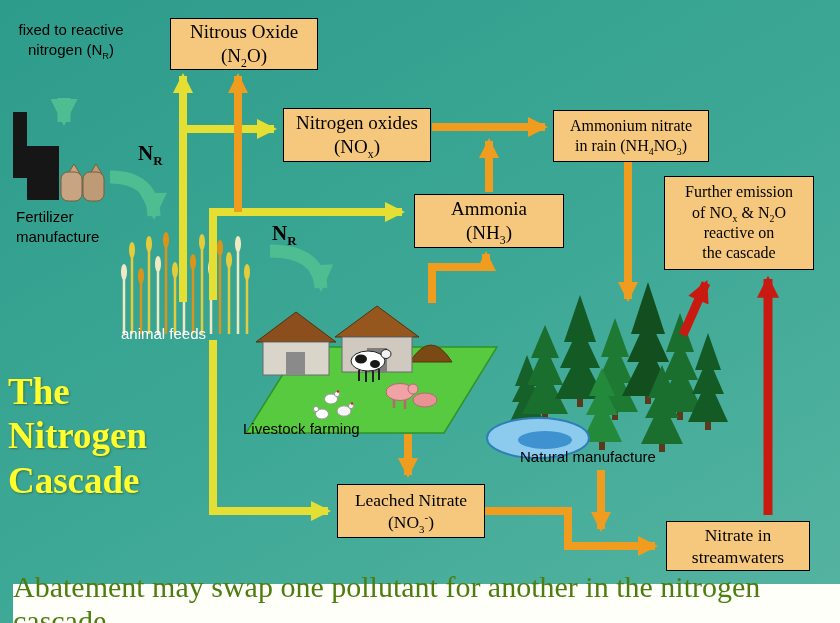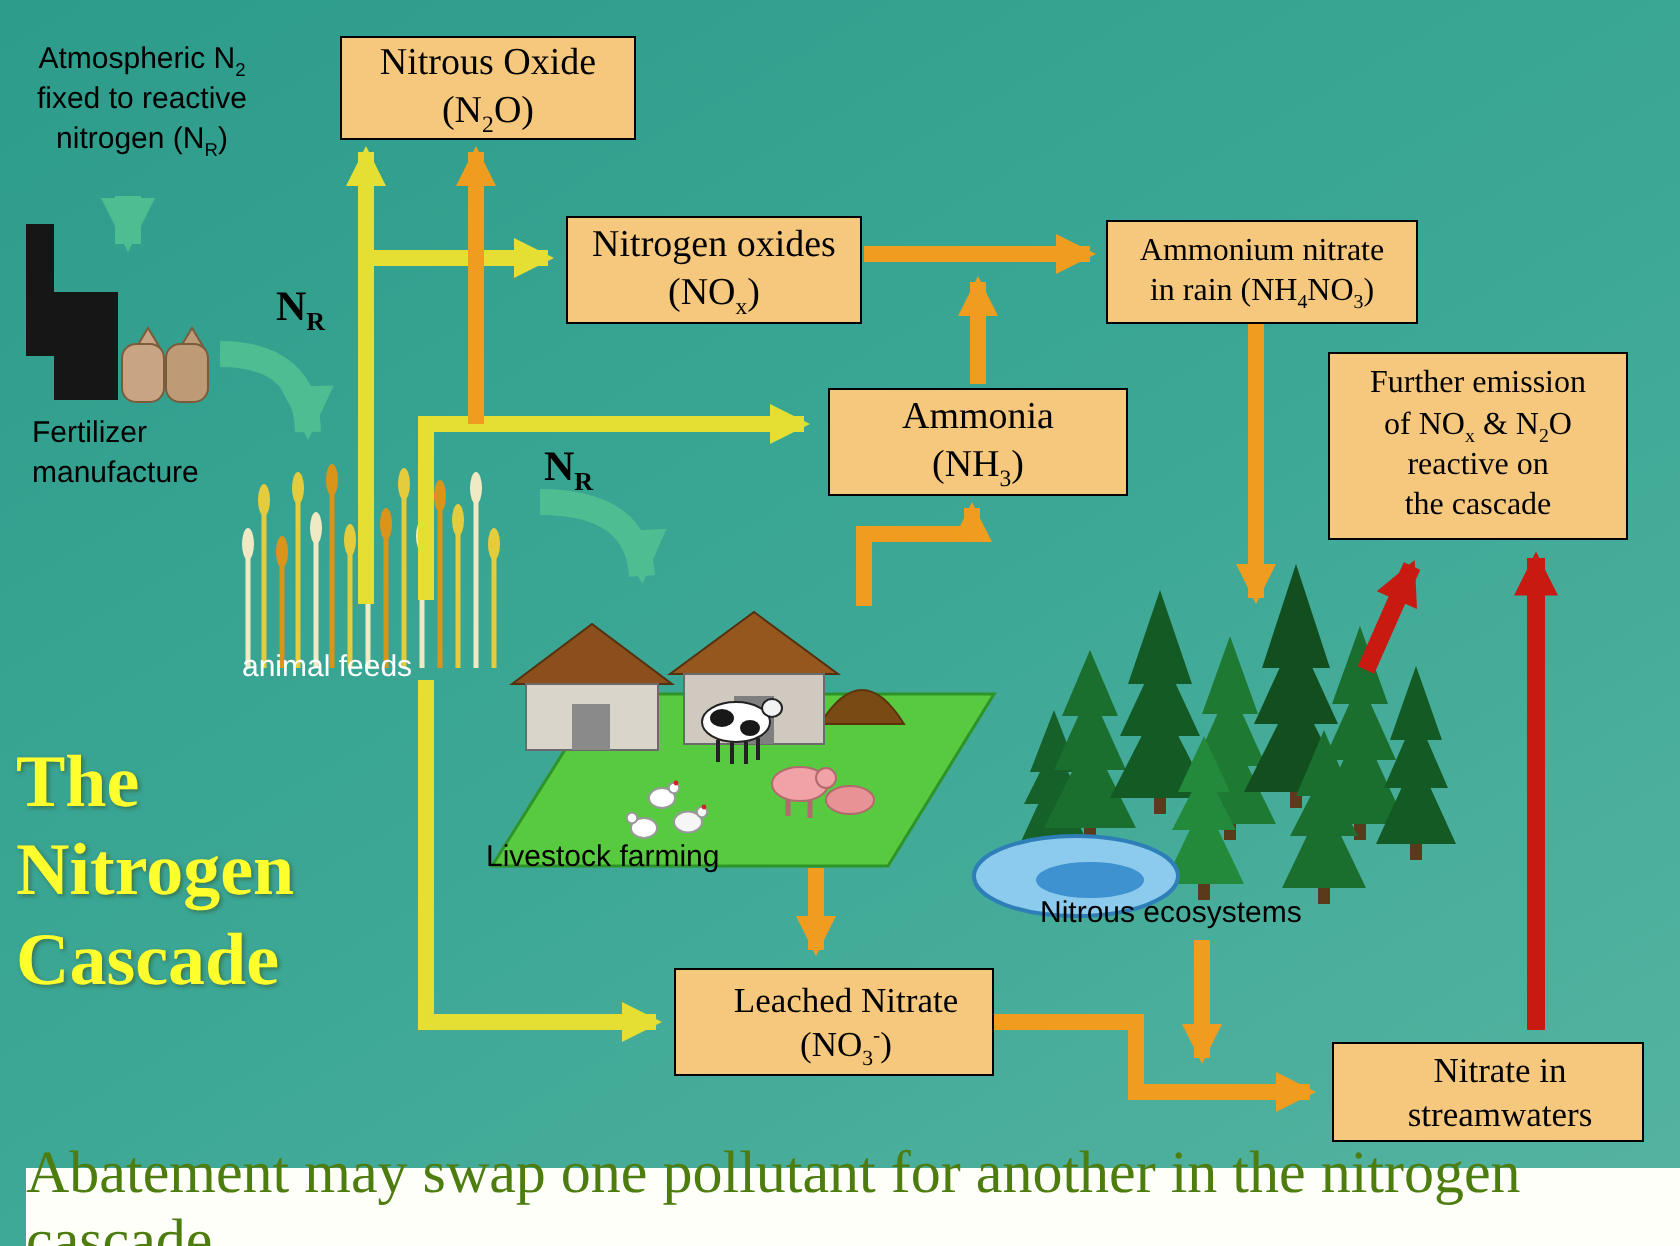--- a/index.html
+++ b/index.html
@@ -3,21 +3,21 @@
 <meta charset="utf-8">
 <style>
   html,body{margin:0;padding:0;}
   .slide{position:relative;width:840px;height:623px;overflow:hidden;
     background:linear-gradient(150deg,#2E9C8B 0%,#3CA795 50%,#55B4A1 100%);
     font-family:"Liberation Sans",sans-serif;}
   svg.art{position:absolute;left:0;top:0;}
   .box{position:absolute;background:#F6C87E;border:1.6px solid #000;
     display:flex;flex-direction:column;align-items:center;justify-content:center;
     text-align:center;font-family:"Liberation Serif",serif;color:#000;line-height:1.28;}
-  .fs19{font-size:19px;align-items:center;} .fs17{font-size:17.5px;padding-left:12px;} .fs16{font-size:16px;}
+  .fs19{font-size:19px;align-items:center;} .fs17{font-size:17.5px;} .fs16{font-size:16px;}
   .bl{white-space:nowrap;}
   sub{font-size:0.62em;line-height:0;} sup{font-size:0.62em;line-height:0;}
   .lbl{position:absolute;color:#000;font-size:15px;line-height:1.32;}
   .lbl.white{color:#FFFFFF;}
   .nr{position:absolute;font-family:"Liberation Serif",serif;font-size:21px;font-weight:bold;color:#000;}
   .title{position:absolute;left:8px;top:370px;font-family:"Liberation Serif",serif;
     font-weight:bold;font-size:37px;line-height:1.2;color:#FFFF2E;
     text-shadow:1px 1px 2px rgba(50,50,0,0.45);}
   .footer{position:absolute;left:13px;bottom:0;width:840px;height:39px;background:#FFFFFA;
     display:flex;align-items:center;justify-content:center;
@@ -228,39 +228,38 @@
     <div class="bl">Leached Nitrate</div>
     <div class="bl"><span>(NO</span><sub>3</sub><sup>-</sup><span>)</span></div>
   </div>
 
   <div class="box fs17" style="left:666px;top:521px;width:142px;height:48px">
     <div class="bl">Nitrate in</div>
     <div class="bl">streamwaters</div>
   </div>
 
   <div class="lbl" style="left:4px;top:20px;width:134px;text-align:center">
-    <div><span>Atmospheric N</span><sub>2</sub></div>
     <div>fixed to reactive</div>
     <div><span>nitrogen (N</span><sub>R</sub><span>)</span></div>
   </div>
 
   <div class="lbl" style="left:16px;top:207px">
     <div>Fertilizer</div>
     <div>manufacture</div>
   </div>
 
   <div class="nr" style="left:138px;top:141px"><span>N</span><sub>R</sub></div>
   <div class="nr" style="left:272px;top:221px"><span>N</span><sub>R</sub></div>
 
   <div class="lbl white" style="left:121px;top:324px">
     <div>animal feeds</div>
   </div>
 
   <div class="lbl" style="left:243px;top:419px">Livestock farming</div>
-  <div class="lbl" style="left:520px;top:447px">Nitrous ecosystems</div>
+  <div class="lbl" style="left:520px;top:447px">Natural manufacture</div>
 
   <div class="title">
     <div>The</div>
     <div>Nitrogen</div>
     <div>Cascade</div>
   </div>
 
   <div class="footer">
     <span>Abatement may swap one pollutant for another in the nitrogen cascade</span>
   </div>

